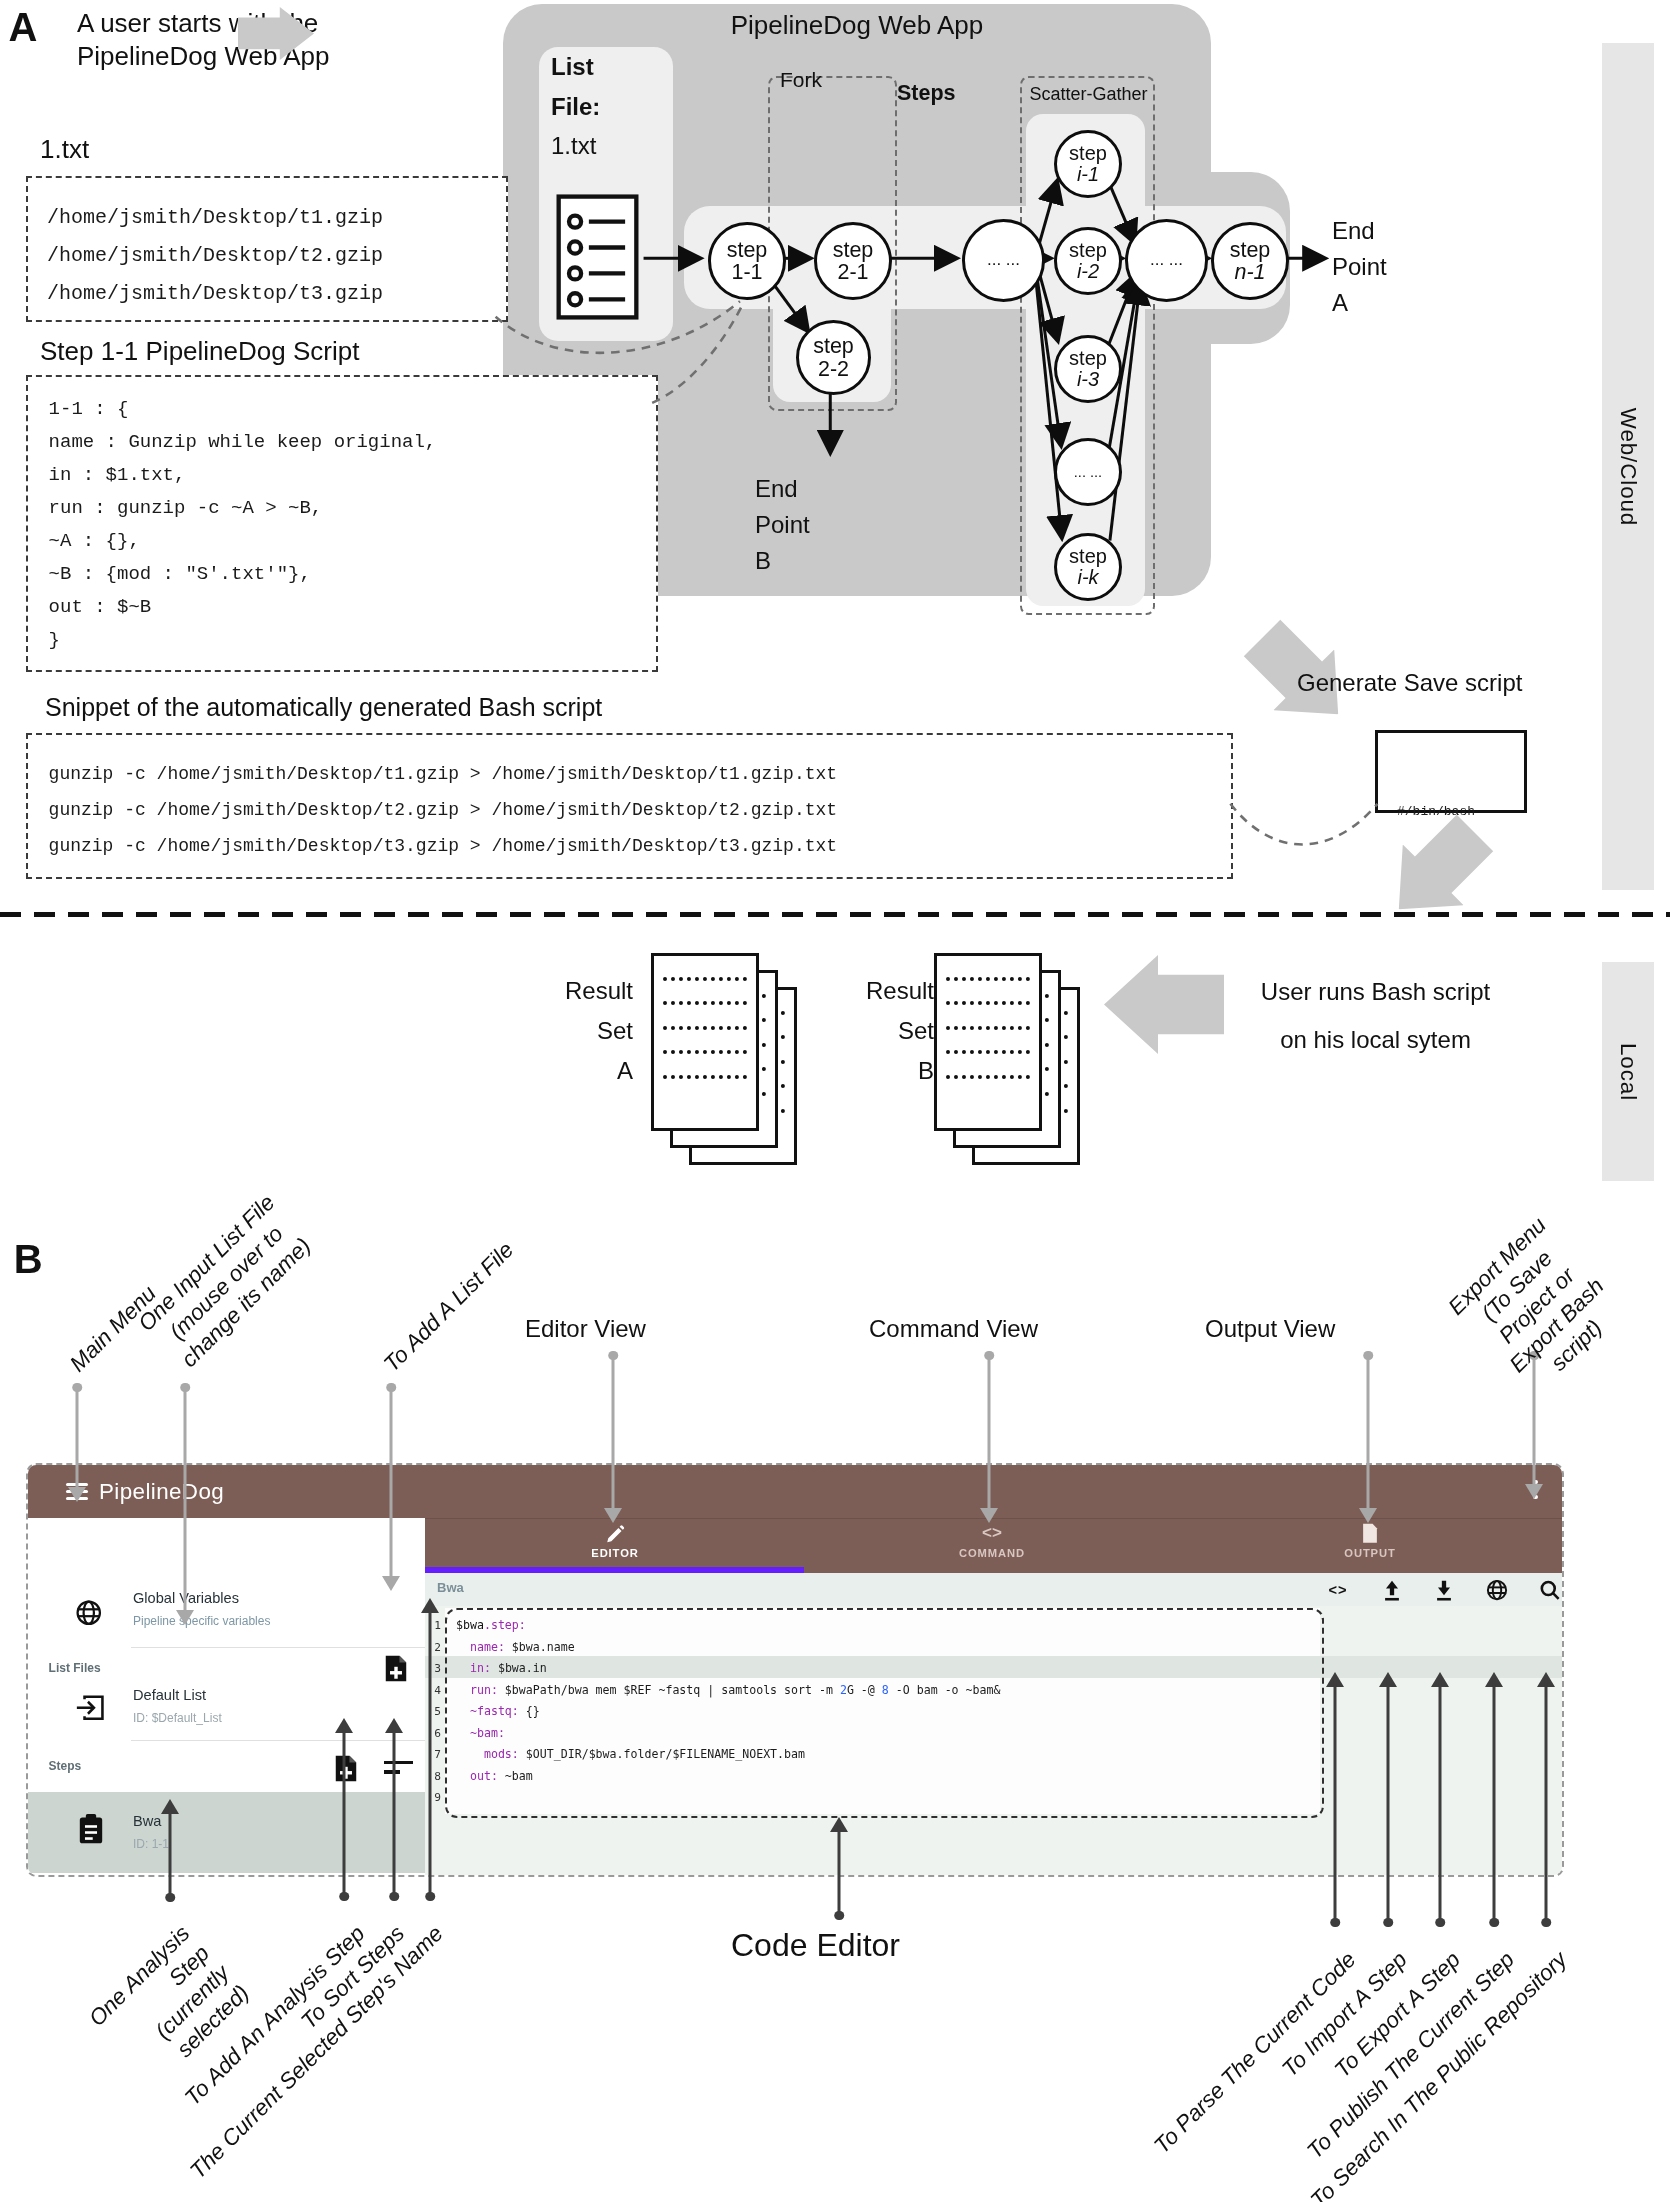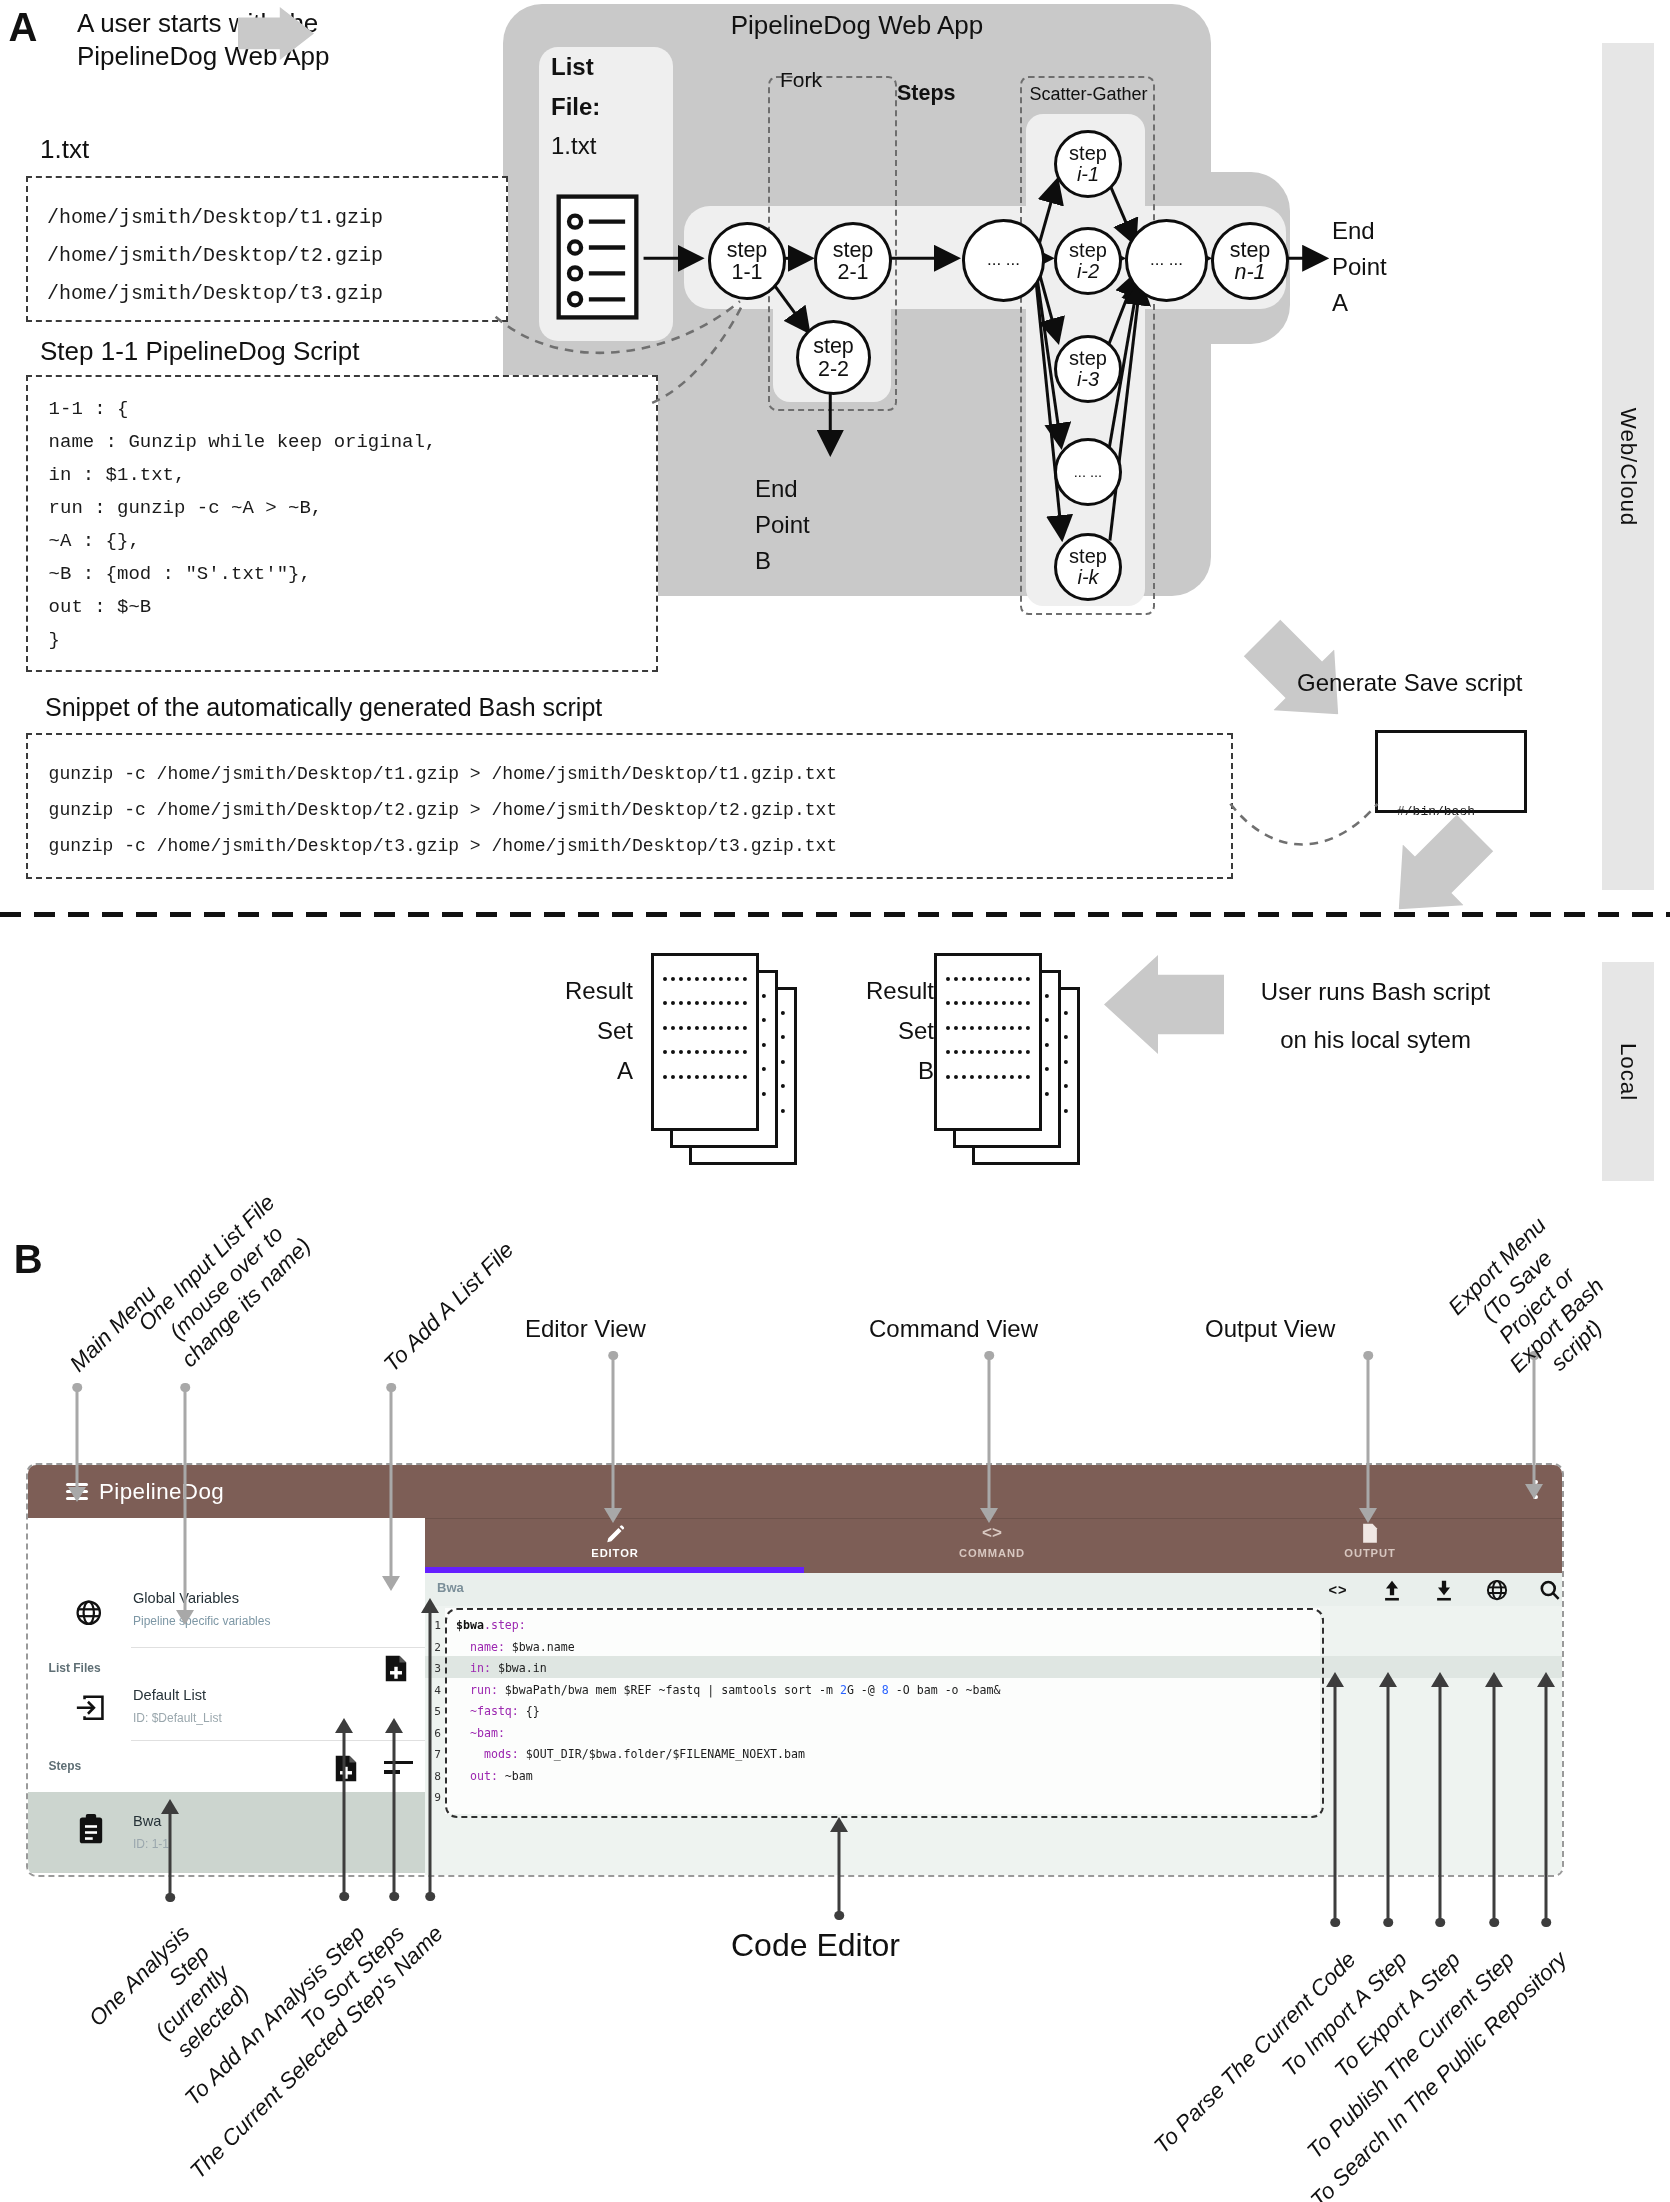--- a/index.html
+++ b/index.html
@@ -74,21 +74,21 @@
   .rowhl{position:absolute;left:397px;top:191px;width:1137px;height:21.5px;background:#dfe6e2}
   .codeann{position:absolute;left:417px;top:143px;width:875px;height:206px;border:2.6px dashed #2f2f2f;border-radius:12px;background:transparent;z-index:5}
   .gutter{position:absolute;left:379px;top:150px;width:34px;text-align:right;
           font-family:"DejaVu Sans Mono",monospace;font-size:11.2px;line-height:21.5px;color:#333}
   .code{position:absolute;left:428px;top:150px;width:860px;
         font-family:"DejaVu Sans Mono",monospace;font-size:11.6px;line-height:21.5px}
   .code div{height:21.5px;white-space:pre}
   .tok-p{color:#1c1c1c}
   .tok-k{color:#9c27b0}
   .tok-n{color:#2962ff}
-  .tok-b{color:#111;font-weight:bold}
+  .tok-b{color:#111;font-weight:normal}
   .icon-svg{position:absolute}
 </style>
 </head>
 <body>
 
 <div class="abs biglabel" style="left:8.6px;top:5.2px">A</div>
 <div class="abs prel" style="left:77px;top:6.9px;font-size:26px;line-height:33px">A user starts with the
 PipelineDog Web App</div>
 <div class="chev" style="left:238px;top:6.9px;width:76px;height:53px"></div>
 

